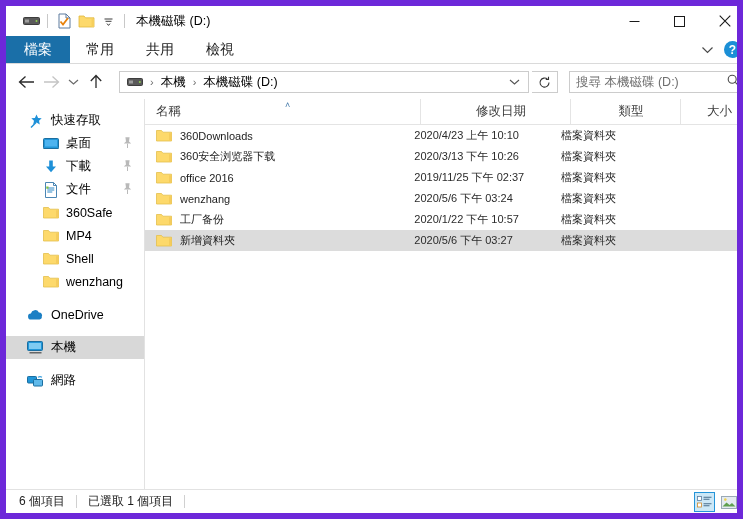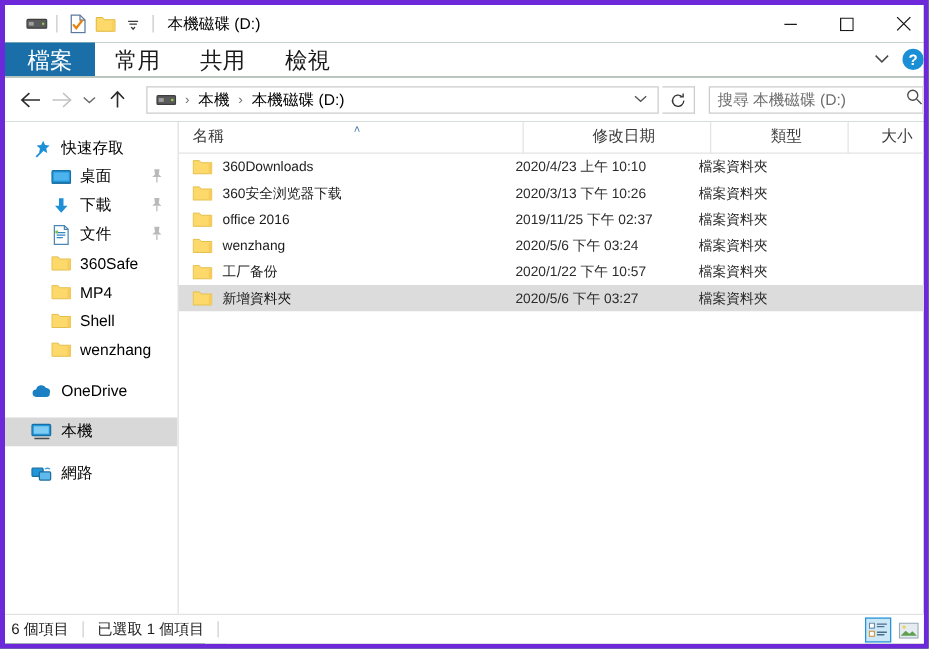--- a/index.html
+++ b/index.html
@@ -7,22 +7,22 @@
     margin: 0; padding: 0;
     width: 743px; height: 519px;
     overflow: hidden;
     background: #ffffff;
     font-family: "Liberation Sans", "DejaVu Sans", sans-serif;
     -webkit-font-smoothing: antialiased;
   }
   #app {
     position: relative;
     width: 743px; height: 519px;
-    background: #14532d;
-    border: 4px solid #6d28d9;
+    background: #ec4899;
+    border: 6px solid #6d28d9;
     overflow: hidden;
   }
 
   
   .titlebar {
     position: absolute; top: 0; left: 0;
     width: 741px; height: 30px;
     background: #ffffff;
     display: flex; align-items: center;
   }
@@ -50,21 +50,21 @@
 
   
   .ribbon {
     position: absolute; top: 30px; left: 0;
     width: 741px; height: 27px;
     background: #ffffff;
     display: flex; align-items: stretch;
   }
   .tab {
     display: flex; align-items: center; justify-content: center;
-    font-size: 18px; color: #1a1a1a;
+    font-size: 14px; color: #1a1a1a;
     padding: 0 16px; cursor: default;
     white-space: nowrap;
   }
   .tab.file {
     background: #1a6fa8; color: #ffffff;
     padding: 0 18px;
   }
   .ribbon-right {
     position: absolute; right: 6px; top: 0;
     height: 27px; display: flex; align-items: center; gap: 10px;
@@ -231,21 +231,21 @@
   
   .statusbar {
     position: absolute; bottom: 0; left: 0;
     width: 741px; height: 24px;
     background: #ffffff;
     border-top: 1px solid #e2e2e2;
     display: flex; align-items: center;
   }
   .status-text {
     font-size: 12px; color: #1c1c1c;
-    padding-left: 5px; white-space: nowrap;
+    padding-left: 13px; white-space: nowrap;
   }
   .status-sep {
     width: 1px; height: 13px; background: #d0d0d0; margin: 0 11px;
   }
   .viewbtns {
     position: absolute; right: 8px; top: 2px;
     display: flex; gap: 3px;
   }
   .viewbtn {
     width: 21px; height: 20px;

